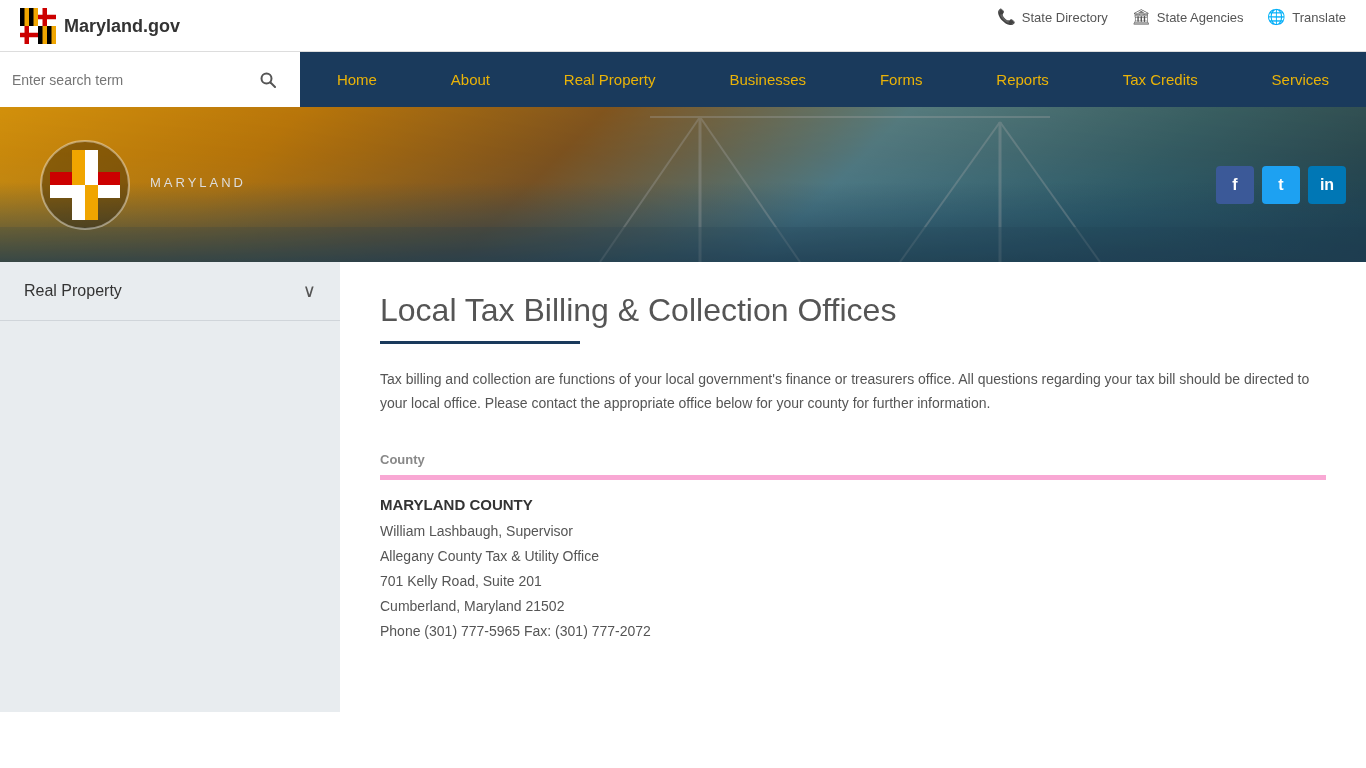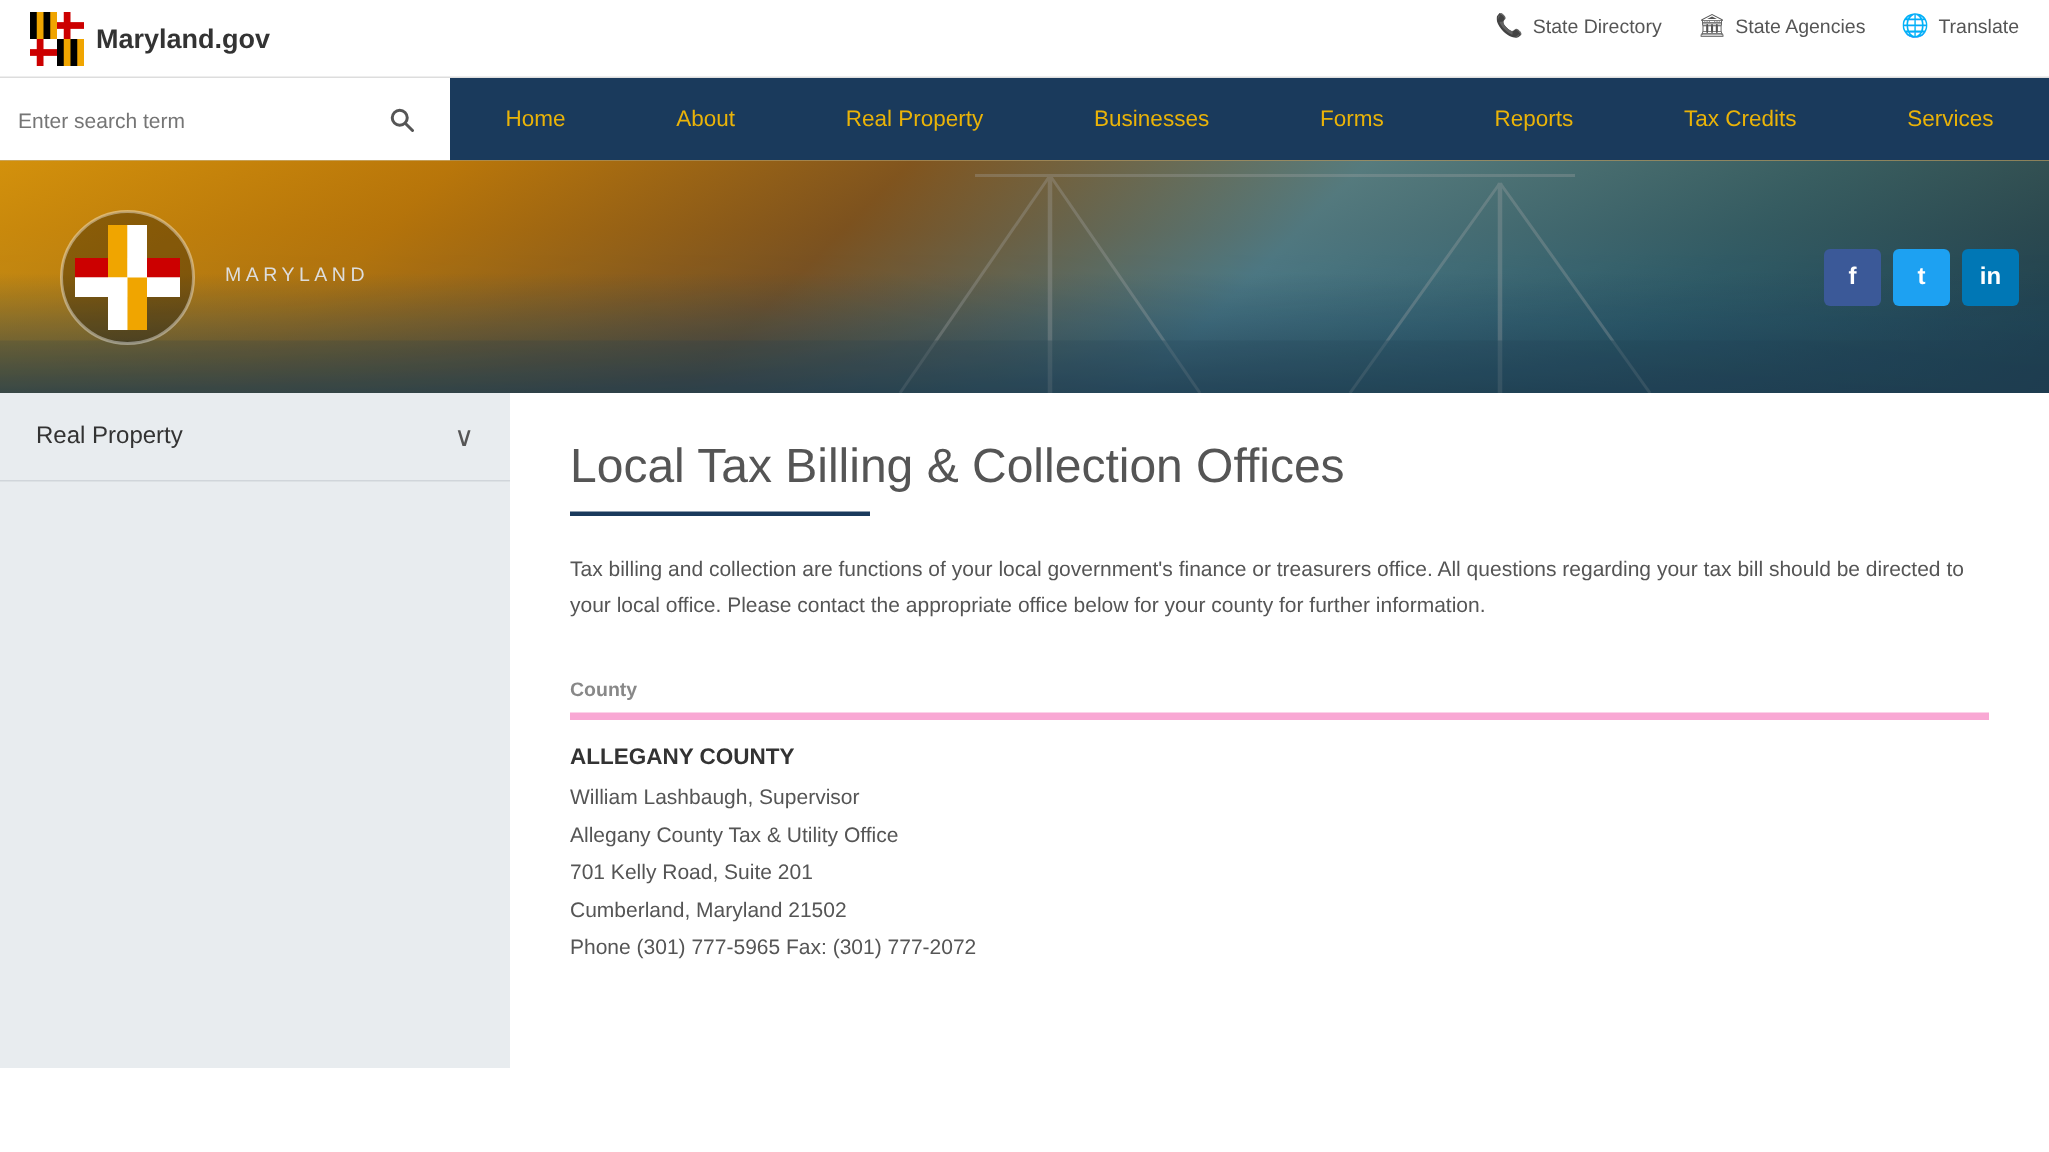--- a/index.html
+++ b/index.html
@@ -369,21 +369,21 @@
   </div>
 
   <div class="content-area">
     <h1 class="page-title">Local Tax Billing &amp; Collection Offices</h1>
     <div class="title-underline"></div>
     <p class="page-intro">Tax billing and collection are functions of your local government's finance or treasurers office. All questions regarding your tax bill should be directed to your local office. Please contact the appropriate office below for your county for further information.</p>
 
     <div class="county-label">County</div>
 
     <div class="county-entry">
-      <div class="county-name">ALLEGANY COUNTY</div>
+      <div class="county-name">MARYLAND COUNTY</div>
       <div class="county-details">
         <div>William Lashbaugh, Supervisor</div>
         <div>Allegany County Tax &amp; Utility Office</div>
         <div>701 Kelly Road, Suite 201</div>
         <div>Cumberland, Maryland 21502</div>
         <div>Phone (301) 777-5965 Fax: (301) 777-2072</div>
       </div>
     </div>
   </div>
 </div>

